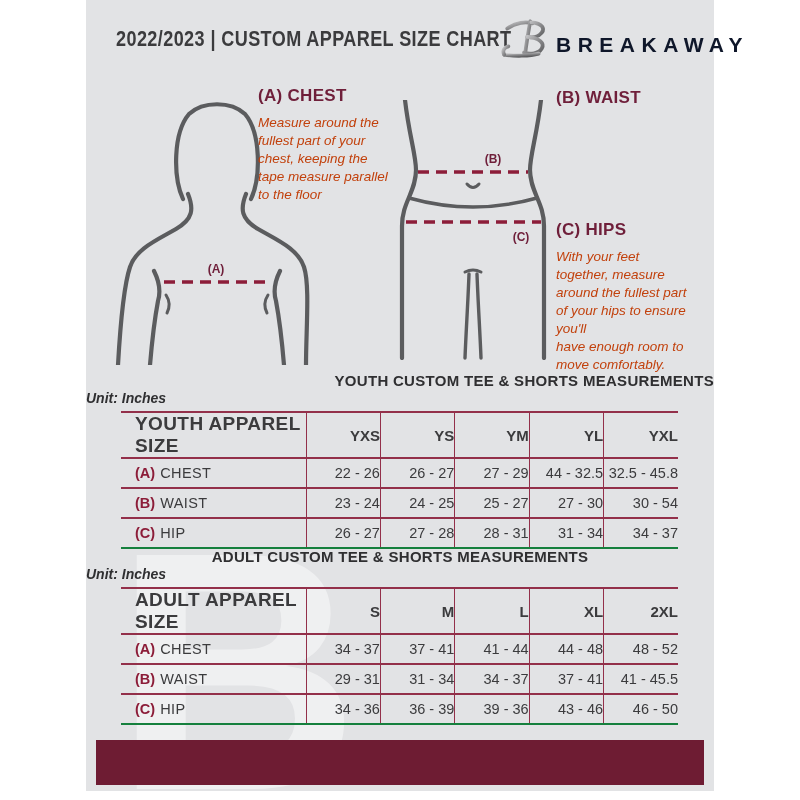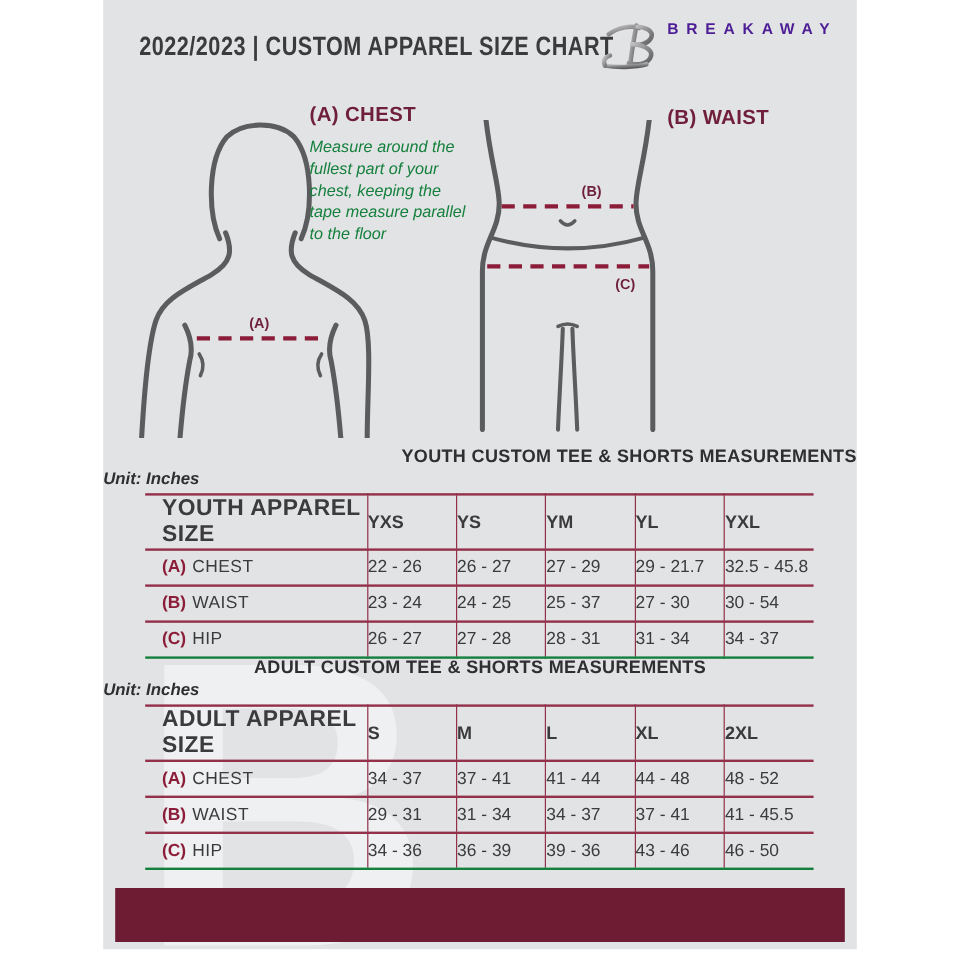--- a/index.html
+++ b/index.html
@@ -13,49 +13,49 @@
   }
 
   
   .hdr-title {
     position: absolute; left: 30px; top: 26px; font-size: 22px; font-weight: bold;
     color: #3b3b3d; letter-spacing: 0.5px; white-space: nowrap;
     transform: scaleX(0.82); transform-origin: left center; z-index: 1;
   }
   .logo { position: absolute; left: 414px; top: 16px; z-index: 1; }
   .brand {
-    position: absolute; left: 470px; top: 16px; font-size: 13px; font-weight: bold;
-    color: #4c1d95; letter-spacing: 6.5px; white-space: nowrap; z-index: 1;
+    position: absolute; left: 470px; top: 33px; font-size: 21px; font-weight: bold;
+    color: #0f172a; letter-spacing: 6.5px; white-space: nowrap; z-index: 1;
   }
 
   
   .fig { position: absolute; z-index: 1; }
   .fig-left { left: 24px; top: 85px; }
   .fig-right { left: 307px; top: 100px; }
   .guide-block { position: absolute; z-index: 1; }
   .guide-heading { font-size: 17px; font-weight: bold; color: #6f1f3a; letter-spacing: 0.3px; }
-  .guide-desc { margin-top: 8px; font-size: 13.5px; font-style: italic; color: #15803d; line-height: 1.33; white-space: pre-line; }
+  .guide-desc { margin-top: 8px; font-size: 13.5px; font-style: italic; color: #c2410c; line-height: 1.33; white-space: pre-line; }
   .blk-chest { left: 172px; top: 86px; width: 165px; }
   .blk-waist { left: 470px; top: 88px; width: 152px; }
   .blk-hips  { left: 470px; top: 220px; width: 155px; }
 
   
   .tbl-title { position: absolute; width: 100%; text-align: center; font-size: 15px; font-weight: bold; color: #2f2f31; letter-spacing: 0.3px; z-index: 1; }
   .tbl-unit  { position: absolute; width: 100%; text-align: left; font-size: 14px; font-weight: bold; font-style: italic; color: #2f2f31; z-index: 1; }
   .youth-title { top: 372px; text-align: right; } .youth-unit { top: 390px; }
   .adult-title { top: 548px; } .adult-unit { top: 566px; }
 
   table.size { position: absolute; left: 35px; width: 557px; border-collapse: collapse; z-index: 1; table-layout: fixed; }
   .youth-tbl { top: 411px; } .adult-tbl { top: 587px; }
   table.size col.c-label { width: 185px; }
   table.size col.c-size { width: 74.4px; }
   table.size tr { border-top: 2px solid #93304a; }
   table.size tr.last { border-bottom: 2px solid #15803d; }
   table.size th, table.size td {
-    border-left: 1.5px solid #93304a; height: 30px; text-align: left; vertical-align: middle;
+    border-left: 1.5px solid #93304a; height: 30px; text-align: right; vertical-align: middle;
     font-size: 14.5px; color: #3b3b3d; background: transparent;
   }
   table.size th.lbl, table.size td.lbl { border-left: none; text-align: left; padding-left: 14px; }
   table.size th { height: 31px; }
   table.size th.size-h { font-weight: bold; font-size: 15px; }
   table.size th.lbl { font-weight: bold; font-size: 19px; letter-spacing: 0.4px; }
   .rkey { color: #8c1d39; font-weight: bold; margin-right: 5px; }
   .rname { letter-spacing: 0.4px; }
 
   .footer-bar { position: absolute; left: 10px; top: 740px; width: 608px; height: 45px; background: #6e1c33; z-index: 2; }
@@ -128,20 +128,30 @@
       <line x1="25" y1="72" x2="135" y2="72" stroke="#8c1d39" stroke-width="3.4" stroke-dasharray="11 7"></line>
       <line x1="13" y1="122" x2="148" y2="122" stroke="#8c1d39" stroke-width="3.4" stroke-dasharray="11 7"></line>
       <text class="fig-label" x="100" y="63" text-anchor="middle">(B)</text>
       <text class="fig-label" x="128" y="141" text-anchor="middle">(C)</text>
     </svg>
 
     <div class="guide-block blk-waist">
       <div class="guide-heading">(B) WAIST</div>
     </div>
 
+    <div class="guide-block blk-hips">
+      <div class="guide-heading">(C) HIPS</div>
+      <div class="guide-desc">With your feet
+together, measure
+around the fullest part
+of your hips to ensure
+you'll
+have enough room to
+move comfortably.</div>
+    </div>
 
     <div class="tbl-title youth-title">YOUTH CUSTOM TEE &amp; SHORTS MEASUREMENTS</div>
     <div class="tbl-unit youth-unit">Unit: Inches</div>
 
     <table class="size youth-tbl">
       <colgroup>
           <col class="c-label">
           <col class="c-size">
           <col class="c-size">
           <col class="c-size">
@@ -155,28 +165,28 @@
         <th class="size-h">YS</th>
         <th class="size-h">YM</th>
         <th class="size-h">YL</th>
         <th class="size-h">YXL</th>
       </tr>
       <tr>
         <td class="lbl"><span class="rkey">(A)</span><span class="rname">CHEST</span></td>
         <td>22 - 26</td>
         <td>26 - 27</td>
         <td>27 - 29</td>
-        <td>29 - 21.7</td>
+        <td>44 - 32.5</td>
         <td>32.5 - 45.8</td>
       </tr>
       <tr>
         <td class="lbl"><span class="rkey">(B)</span><span class="rname">WAIST</span></td>
         <td>23 - 24</td>
         <td>24 - 25</td>
-        <td>25 - 37</td>
+        <td>25 - 27</td>
         <td>27 - 30</td>
         <td>30 - 54</td>
       </tr>
       <tr class="last">
         <td class="lbl"><span class="rkey">(C)</span><span class="rname">HIP</span></td>
         <td>26 - 27</td>
         <td>27 - 28</td>
         <td>28 - 31</td>
         <td>31 - 34</td>
         <td>34 - 37</td>

